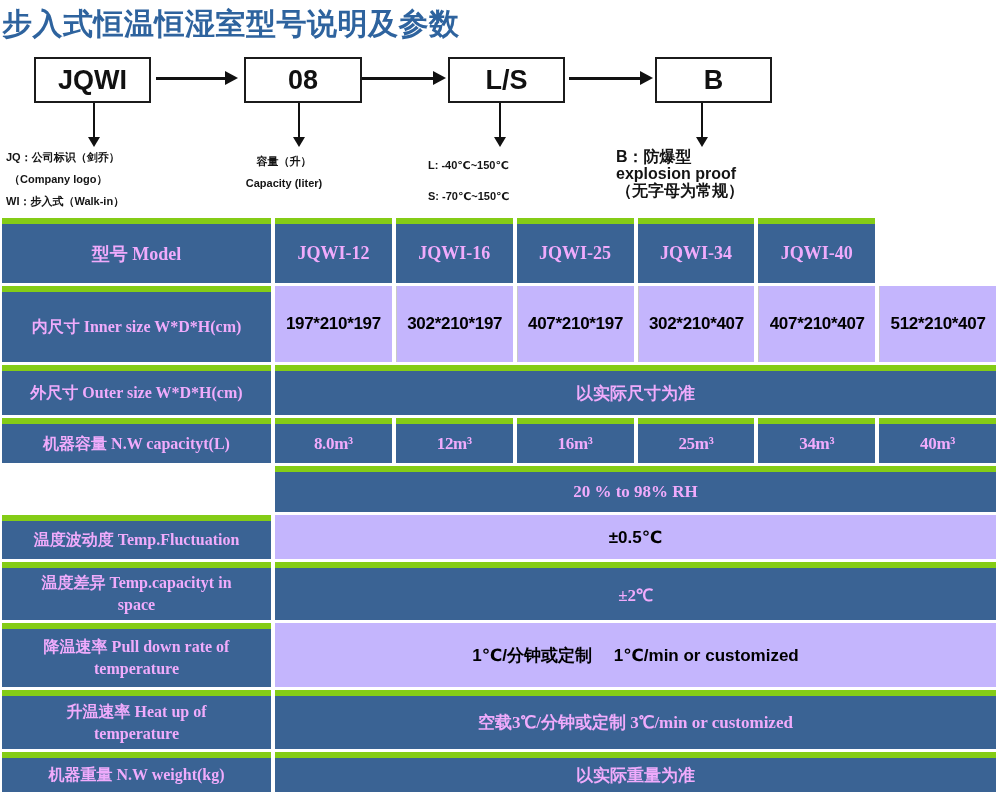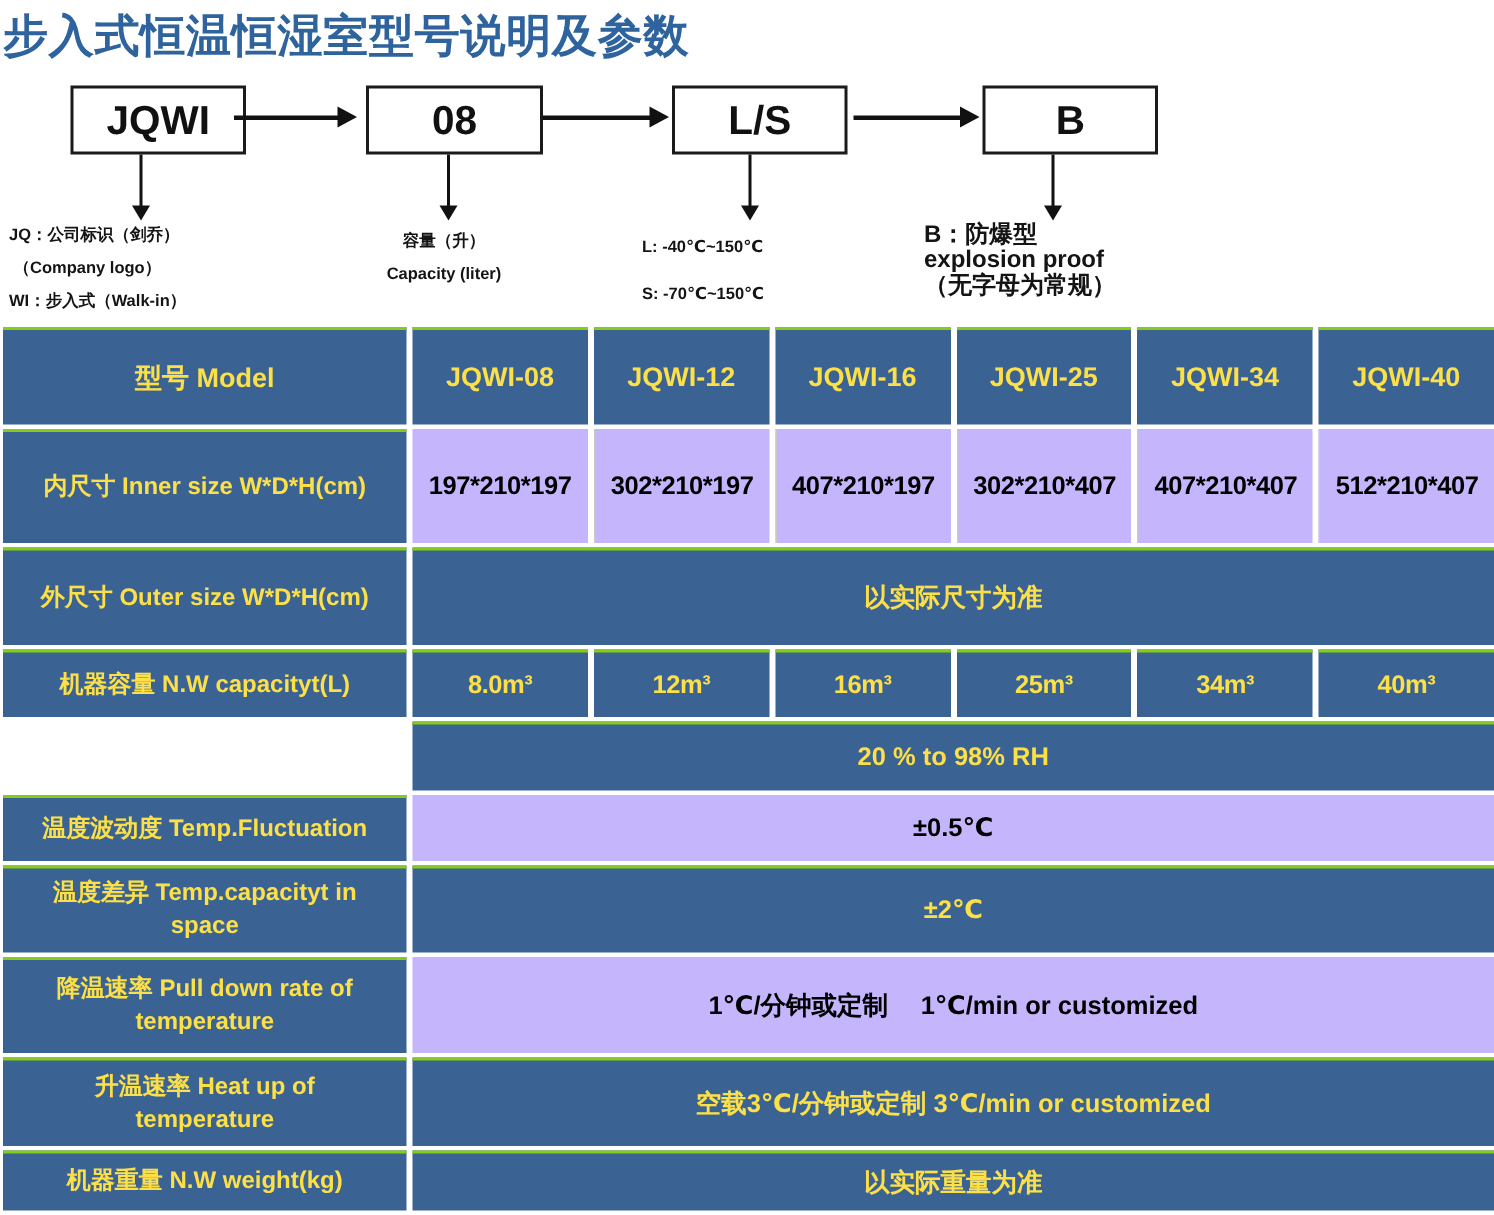--- a/index.html
+++ b/index.html
@@ -14,21 +14,21 @@
     position:absolute;left:2px;top:4px;margin:0;
     font-size:30px;font-weight:bold;color:#2e639e;letter-spacing:.5px;
     white-space:nowrap;
   }
   
   .dbox{
     position:absolute;top:57px;height:42px;background:#fff;
     border:2px solid #1b1b1b;display:flex;align-items:center;justify-content:center;
     font-size:27px;font-weight:bold;color:#111;
   }
-  #box1{left:47px;width:113px}
+  #box1{left:34px;width:113px}
   #box2{left:244px;width:114px}
   #box3{left:448px;width:113px}
   #box4{left:655px;width:113px}
   .harrow{position:absolute;top:77px;height:3px;background:#111;}
   .harrow::after{
     content:"";position:absolute;right:-12px;top:-6px;
     border-left:13px solid #111;border-top:7px solid transparent;border-bottom:7px solid transparent;
   }
   #ha1{left:156px;width:70px}
   #ha2{left:362px;width:72px}
@@ -37,43 +37,43 @@
   .varrow::after{
     content:"";position:absolute;left:-5px;bottom:-9px;
     border-top:10px solid #111;border-left:6px solid transparent;border-right:6px solid transparent;
   }
   #va1{left:93px}#va2{left:298px}#va3{left:499px}#va4{left:701px}
   .note{
     position:absolute;font-weight:bold;color:#141414;
     white-space:pre-wrap;font-size:11px;line-height:22px;
   }
   #note1{left:6px;top:146px;}
-  #note2{left:212px;top:150px;width:168px;text-align:center;}
+  #note2{left:200px;top:150px;width:168px;text-align:center;}
   #note3{left:428px;top:150px;line-height:31px;}
   #note4{left:616px;top:148px;font-size:16px;line-height:17px;}
   
   .ptable{position:absolute;left:2px;top:218px;width:994px;}
   .row{
     display:grid;grid-template-columns:269px repeat(6,1fr);
     column-gap:4px;margin-bottom:3px;
   }
   .cell{
     display:flex;align-items:center;justify-content:center;
     text-align:center;overflow:hidden;
   }
-  .blue{background:#3a6394;color:#fde047;border-top:2px solid #84cc16;}
+  .blue{background:#3a6394;color:#f0abfc;border-top:6px solid #84cc16;font-family:Liberation Serif, serif;}
   .whitec{background:#c4b5fd;color:#000000;}
   .lbl{font-size:16px;font-weight:bold;white-space:pre-line;line-height:22px;padding:0 4px;}
   .hdr{font-size:18px;font-weight:bold;}
   .val{font-size:17px;font-weight:bold;letter-spacing:-0.3px;}
   .whitec.val + .whitec.val{border-left:1px solid #c9c9c9;}
   .span-cell{grid-column:2 / 8;font-size:17px;font-weight:bold;}
   .r-header{height:65px}
   .r-inner{height:76px}
-  .r-outer{height:65px}
+  .r-outer{height:50px}
   .r-cap{height:45px}
   .r-trange{height:44px}
   .r-humid{height:46px}
   .r-fluct{height:44px}
   .r-var{height:58px}
   .r-pull{height:64px}
   .r-heat{height:59px}
   .r-weight{height:40px}
 </style>
 </head>
@@ -105,21 +105,20 @@
 S: -70℃~150℃</div>
   <div class="note" id="note4">B：防爆型
 explosion proof
 （无字母为常规）</div>
 </div>
 
 <div class="ptable">
 
   <div class="row r-header">
     <div class="cell blue lbl hdr">型号 Model</div>
-    <div class="cell blue hdr">JQWI-08</div>
     <div class="cell blue hdr">JQWI-12</div>
     <div class="cell blue hdr">JQWI-16</div>
     <div class="cell blue hdr">JQWI-25</div>
     <div class="cell blue hdr">JQWI-34</div>
     <div class="cell blue hdr">JQWI-40</div>
   </div>
 
   <div class="row r-inner">
     <div class="cell blue lbl">内尺寸 Inner size W*D*H(cm)</div>
     <div class="cell whitec val">197*210*197</div>

